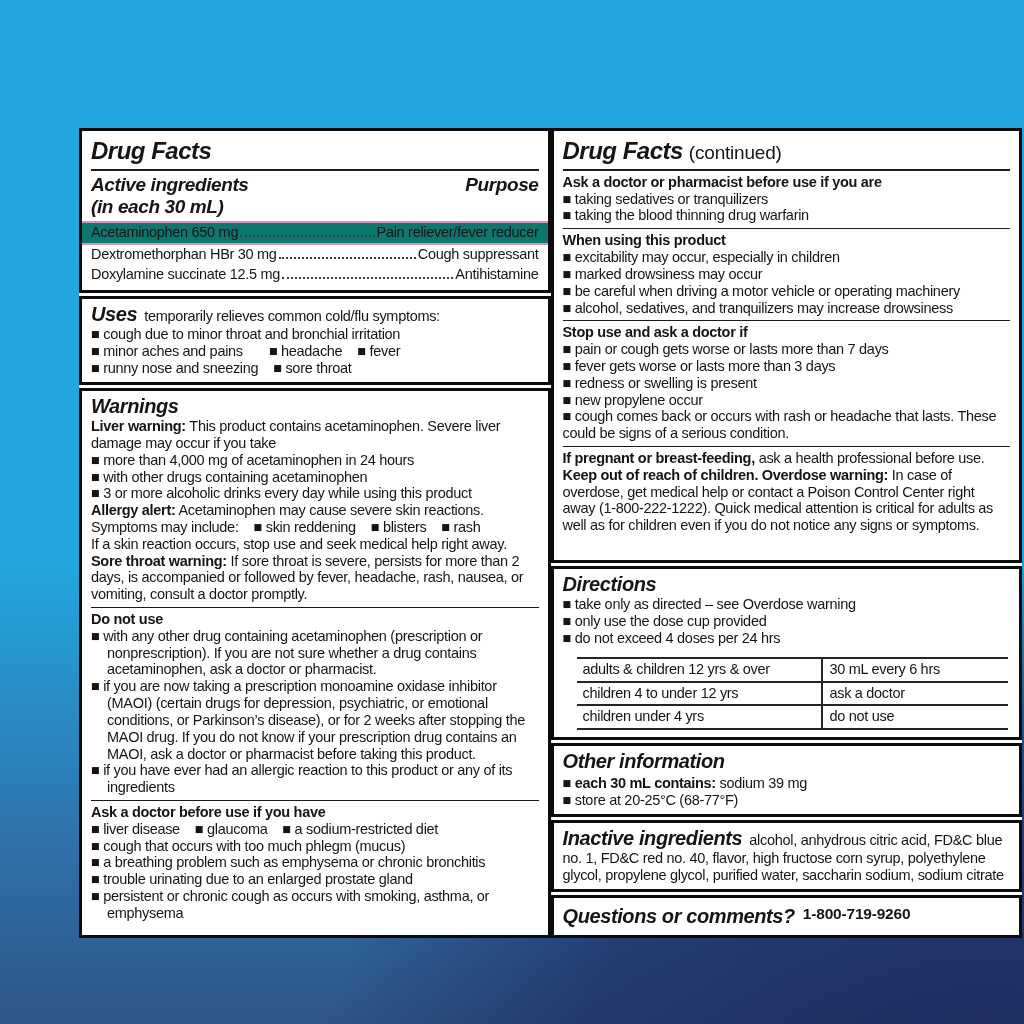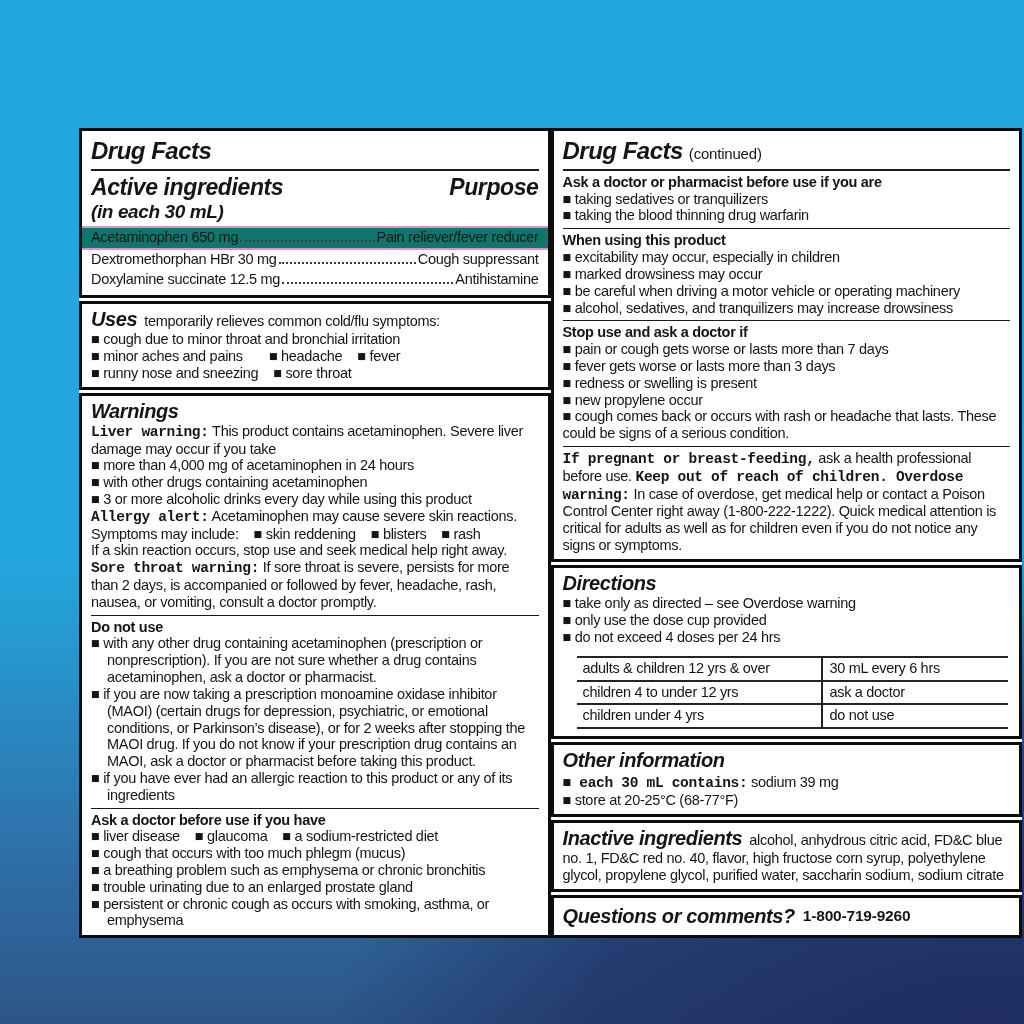--- a/index.html
+++ b/index.html
@@ -17,41 +17,41 @@
   }
   .col{flex:1;display:flex;flex-direction:column;gap:3px;overflow:hidden;}
   .box{
     border:3px solid #0c0c0c;background:#fff;
     padding:4px 9px 5px 9px;overflow:hidden;
     font-size:14.5px;line-height:1.16;letter-spacing:-0.3px;
   }
   .box-grow{flex:1;display:flex;flex-direction:column;}
   p{margin:0;padding:0;}
   .df-title{font-style:italic;font-weight:bold;font-size:24px;letter-spacing:-0.5px;padding:2px 0 3px;}
-  .df-cont{font-style:normal;font-weight:normal;font-size:15px;letter-spacing:-0.2px;margin-left:6px;}
+  .df-cont{font-style:normal;font-weight:normal;font-size:19px;letter-spacing:-0.2px;margin-left:6px;}
   .rule{border-top:2px solid #1a1a1a;margin:1px 0 3px;}
   .rule-thin{border-top:1.5px solid #1a1a1a;margin:4px 0 3px;}
   .sec-title{font-style:italic;font-weight:bold;font-size:20px;letter-spacing:-0.4px;}
   .sec-title.inline{margin-right:7px;}
   .hdr{font-weight:bold;}
-  .b{font-weight:bold;font-family:Liberation Mono, monospace;}
+  .b{font-weight:bold;}
   .li{padding-left:16px;text-indent:-16px;}
   .li-flush{padding-left:0;text-indent:0;}
-  .ai-head{display:flex;justify-content:space-between;font-style:italic;font-weight:bold;font-size:23px;letter-spacing:-0.4px;margin-top:2px;}
+  .ai-head{display:flex;justify-content:space-between;font-style:italic;font-weight:bold;font-size:19px;letter-spacing:-0.4px;margin-top:2px;}
   .ai-sub{font-style:italic;font-weight:bold;font-size:19px;letter-spacing:-0.4px;margin-bottom:3px;}
   .ing-rows{margin:0 -9px;}
   .ing-row{display:flex;align-items:flex-end;padding:0 9px 2px;line-height:1.25;}
   .ing-row.hl{background:#0f766e;border-top:2px solid #d893c6;border-bottom:2px solid #d893c6;}
   .ing-name{white-space:nowrap;}
   .ing-purpose{white-space:nowrap;}
   .leader{flex:1;min-width:10px;border-bottom:2px dotted #3c3c3c;margin:0 2px 4px;align-self:flex-end;}
   .dose-table{border-collapse:collapse;margin:10px 0 2px 14px;width:calc(100% - 16px);border-bottom:2px solid #242424;}
   .dose-table td{border-top:2px solid #242424;padding:2px 6px 3px;font-size:14.5px;}
   .dose-table td.group{width:57%;border-right:2px solid #242424;}
-  .q-row{display:flex;align-items:center;padding:3px 0 2px;}
+  .q-row{display:flex;align-items:flex-start;padding:3px 0 2px;}
   .q-phone{font-weight:bold;font-size:15.5px;margin-left:8px;letter-spacing:-0.2px;}
   .mt2{margin-top:2px;}
 </style>
 </head>
 <body>
 
 <div class="panel">
 
   <div class="col">
 

